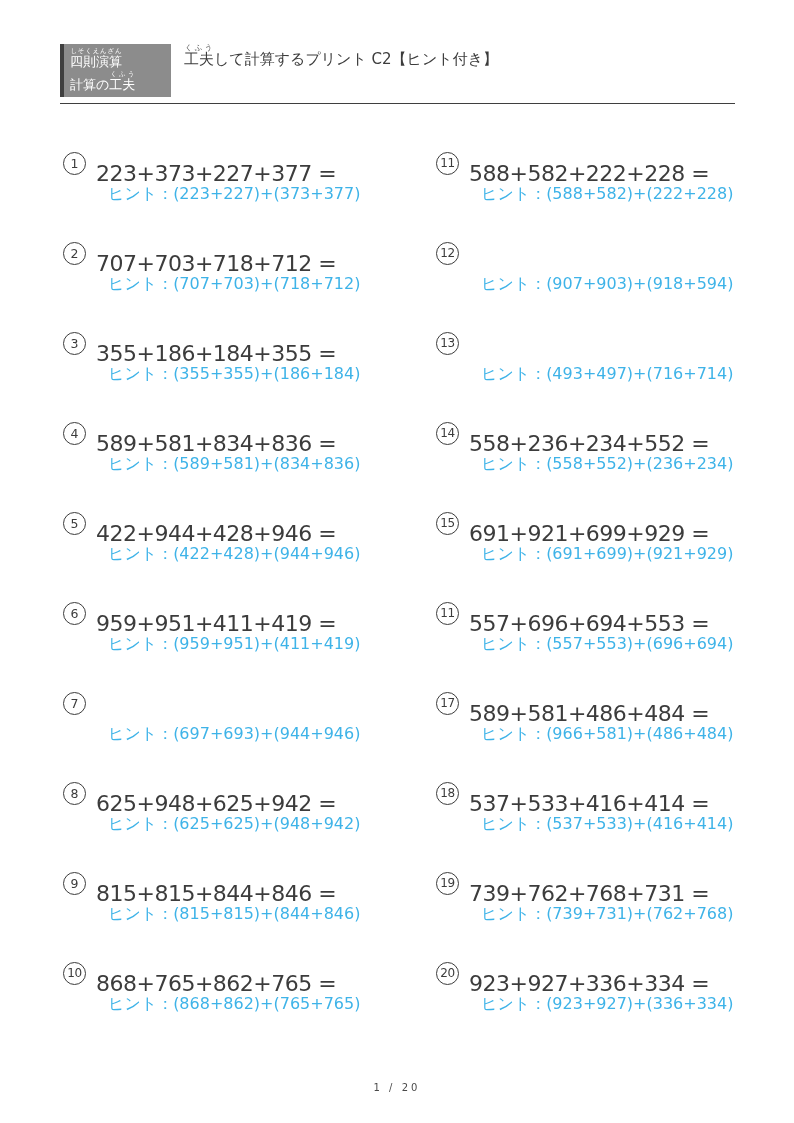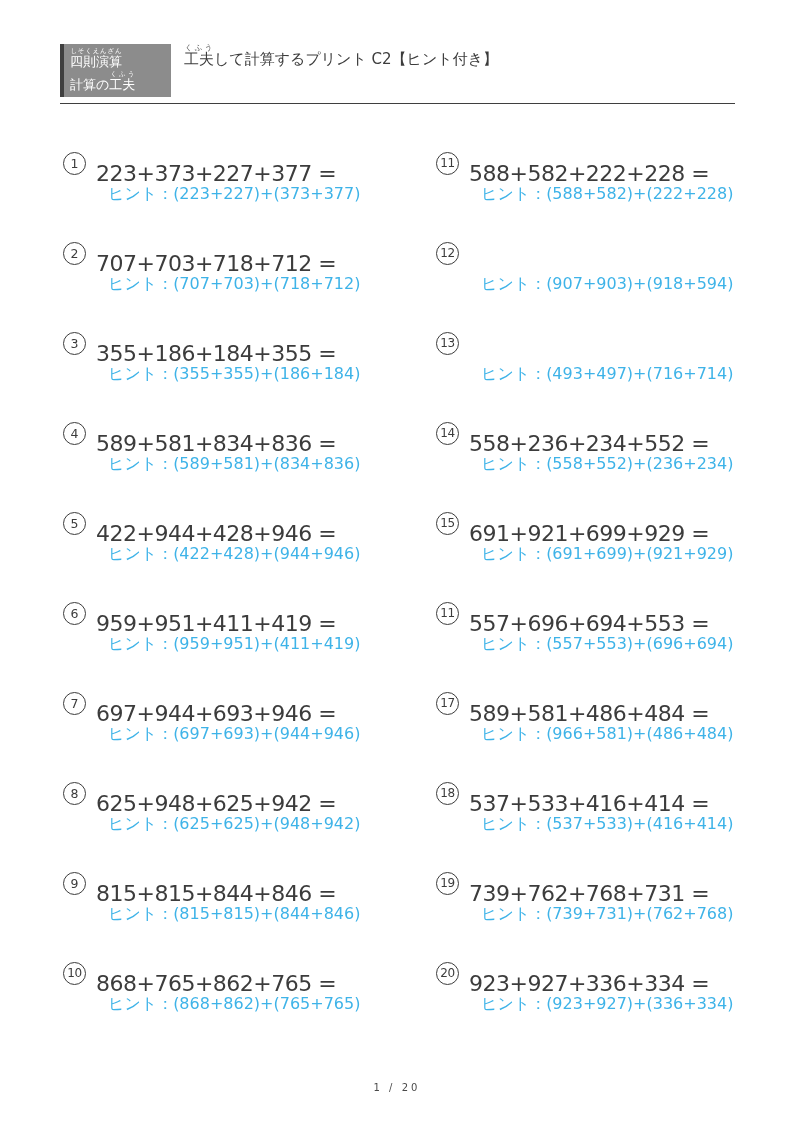--- a/index.html
+++ b/index.html
@@ -153,21 +153,20 @@
       <div class="problem-line">
         <span class="pnum">6</span>
         <span class="expr">959+951+411+419 =</span>
       </div>
       <div class="hint"><span>ヒント：</span><span>(959+951)+(411+419)</span></div>
     </div>
 
     <div class="problem">
       <div class="problem-line">
         <span class="pnum">7</span>
-        <span class="expr">697+944+693+946 =</span>
       </div>
       <div class="hint"><span>ヒント：</span><span>(697+693)+(944+946)</span></div>
     </div>
 
     <div class="problem">
       <div class="problem-line">
         <span class="pnum">8</span>
         <span class="expr">625+948+625+942 =</span>
       </div>
       <div class="hint"><span>ヒント：</span><span>(625+625)+(948+942)</span></div>

